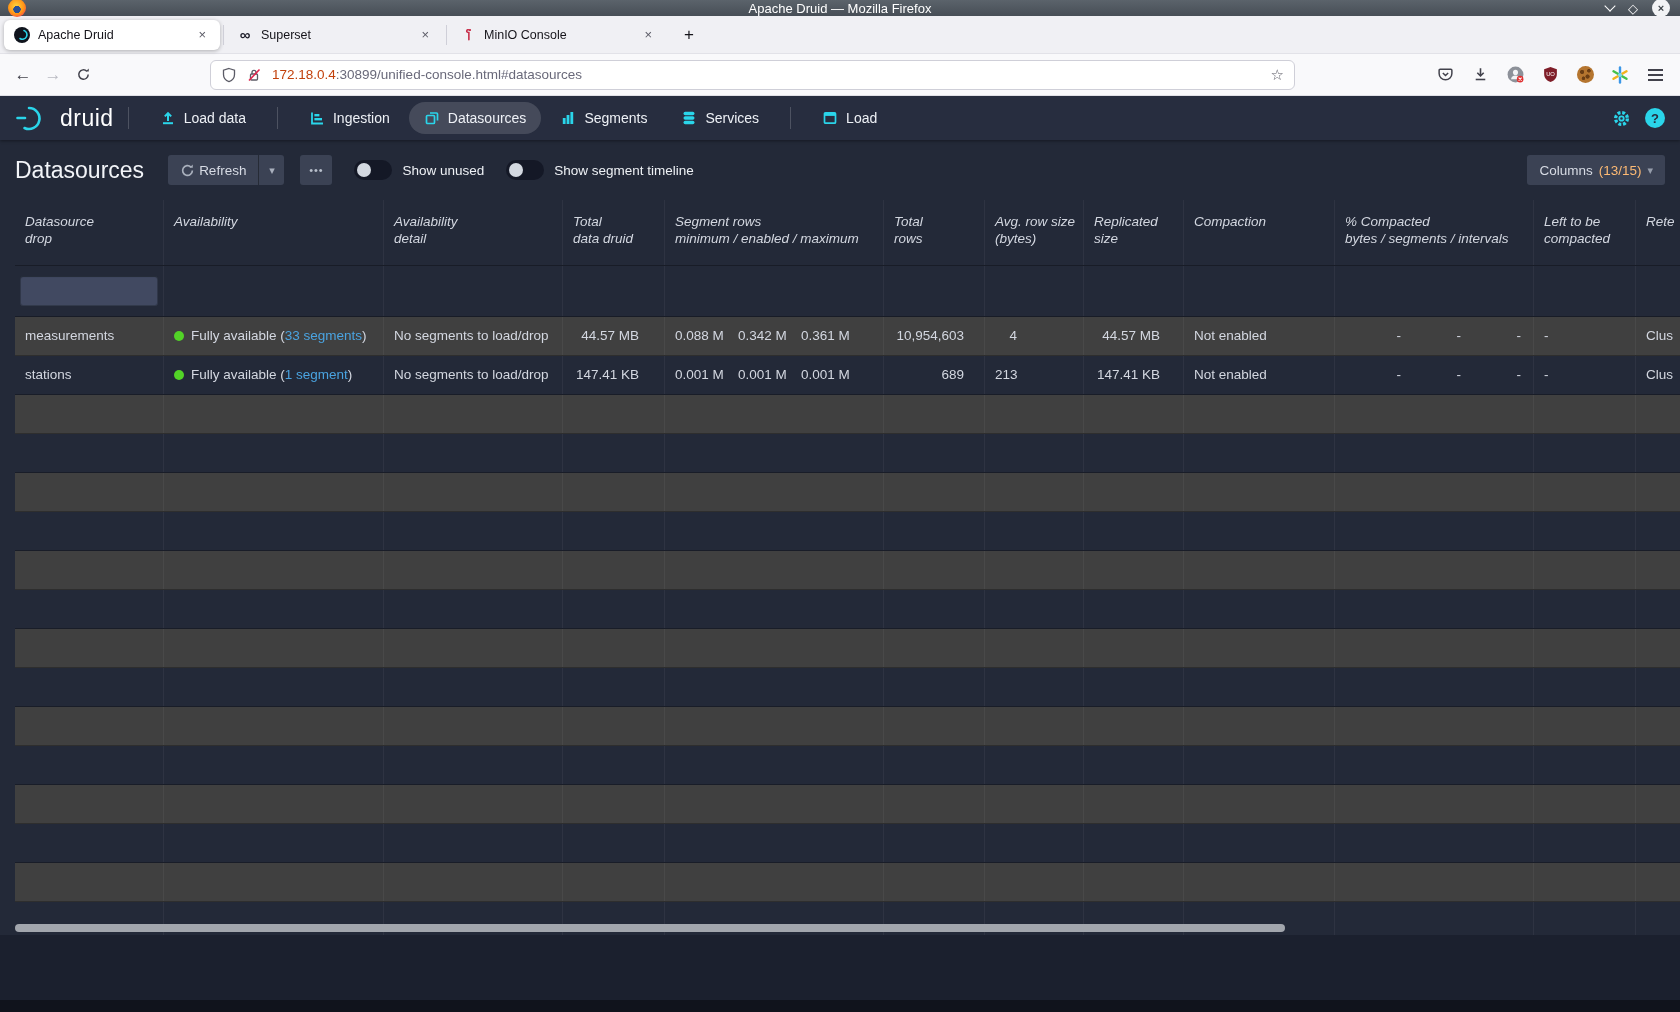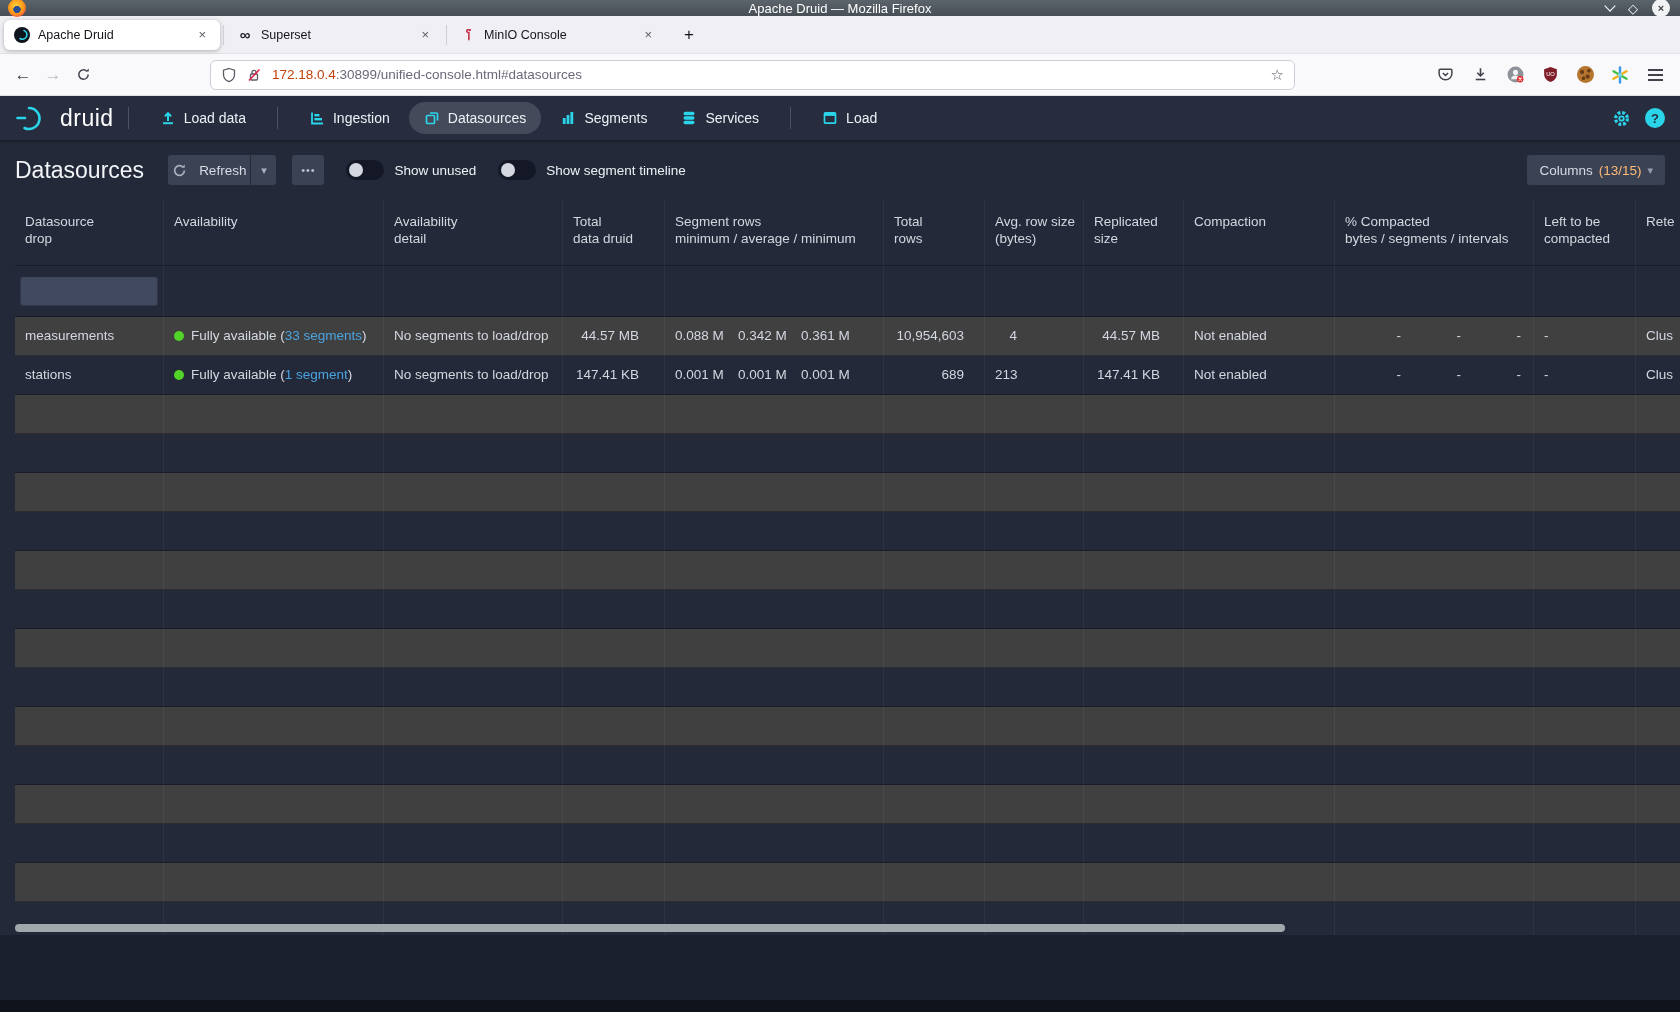--- a/index.html
+++ b/index.html
@@ -65,37 +65,37 @@
   .nav-item { display:flex; align-items:center; gap:8px; color:#eef1f6; font-size:14px; height:32px; padding:0 15px; border-radius:16px; margin:0 2px; white-space:nowrap; }
   .nav-item.active { background:rgba(255,255,255,.14); }
   .nav-right { margin-left:auto; display:flex; align-items:center; gap:14px; }
   .help-btn { width:20px; height:20px; border-radius:50%; background:var(--accent-cyan); color:#272d3f; font-weight:bold; font-size:13px; display:flex; align-items:center; justify-content:center; }
 
   
   .page-header { height:60px; display:flex; align-items:center; padding:0 15px; }
   .page-title { font-size:23px; color:#f2f4f8; margin-right:24px; }
   .btn { background:#3b4254; color:#d7dbe4; font-size:13.5px; height:30px; border-radius:3px; display:flex; align-items:center; }
   .refresh-group { display:flex; }
-  .refresh-main { padding:0 4px; gap:12px; border-radius:3px 0 0 3px; }
+  .refresh-main { padding:0 12px; gap:4px; border-radius:3px 0 0 3px; }
   .refresh-caret { width:26px; justify-content:center; border-left:1px solid rgba(0,0,0,.35); border-radius:0 3px 3px 0; color:#a9b0bd; font-size:11px; }
   .more-btn { width:32px; justify-content:center; margin-left:16px; color:#b9c0cc; font-size:11px; letter-spacing:1px; }
   .switch { width:38px; height:20px; border-radius:10px; background:#141826; position:relative; margin:0 10px 0 22px; flex:0 0 38px; }
   .switch .knob { position:absolute; left:3px; top:3px; width:14px; height:14px; border-radius:50%; background:#d3d8e0; }
   .toggle-label { color:#eef1f5; font-size:13.5px; }
   .columns-btn { margin-left:auto; padding:0 12px; gap:6px; }
   .dim { color:#fdba74; }
   .caret { color:#979eac; font-size:11px; }
 
   
   .c1{width:149px}.c2{width:220px}.c3{width:179px}.c4{width:102px}.c5{width:219px}
   .c6{width:101px}.c7{width:99px}.c8{width:100px}.c9{width:151px}.c10{width:199px}
   .c11{width:102px}.c12{width:160px}
   .thead { display:flex; margin-left:15px; height:66px; border-bottom:1px solid rgba(0,0,0,.3); color:#d3d7e0; font-size:13.5px; }
   .th { padding:13px 10px 0 10px; line-height:17px; border-right:1px solid rgba(255,255,255,.05); flex-shrink:0; white-space:nowrap; overflow:hidden; }
-  .th span { display:block; }
+  .th span { display:block;font-style:italic; }
   .tfilter { display:flex; margin-left:15px; height:51px; border-bottom:1px solid rgba(0,0,0,.3); }
   .tf { padding:0 5px; border-right:1px solid rgba(255,255,255,.05); flex-shrink:0; }
   .filter-input { width:100%; height:30px; margin-top:10px; background:#414961; border:none; border-radius:3px; outline:none; color:#e6e9ef; padding:0 8px; font-size:13px;
     box-shadow:inset 0 0 0 1px rgba(16,22,26,.3), inset 0 1px 1px rgba(16,22,26,.4); }
   .trow { display:flex; margin-left:15px; height:39px; font-size:13.5px; color:#d3d7e0; border-bottom:1px solid rgba(0,0,0,.28); }
   .trow.stripe { background:#404040; }
   .td { line-height:38px; padding:0 10px; border-right:1px solid rgba(255,255,255,.05); flex-shrink:0; white-space:nowrap; overflow:hidden; }
   .dot { display:inline-block; width:10px; height:10px; border-radius:50%; background:var(--available-green); margin-right:7px; vertical-align:-1px; }
   .link { color:var(--link-blue); text-decoration:none; }
   .num { display:inline-block; text-align:right; }
@@ -359,21 +359,21 @@
         <div class="th c3">
             <span>Availability</span>
             <span>detail</span>
           </div>
         <div class="th c4">
             <span>Total</span>
             <span>data druid</span>
           </div>
         <div class="th c5">
             <span>Segment rows</span>
-            <span>minimum / average / minimum</span>
+            <span>minimum / enabled / maximum</span>
           </div>
         <div class="th c6">
             <span>Total</span>
             <span>rows</span>
           </div>
         <div class="th c7">
             <span>Avg. row size</span>
             <span>(bytes)</span>
           </div>
         <div class="th c8">

